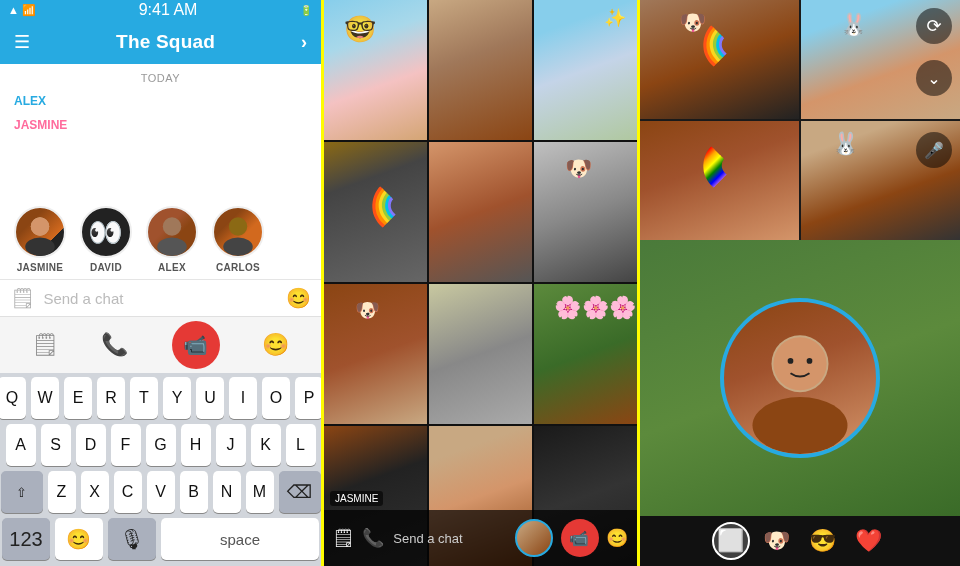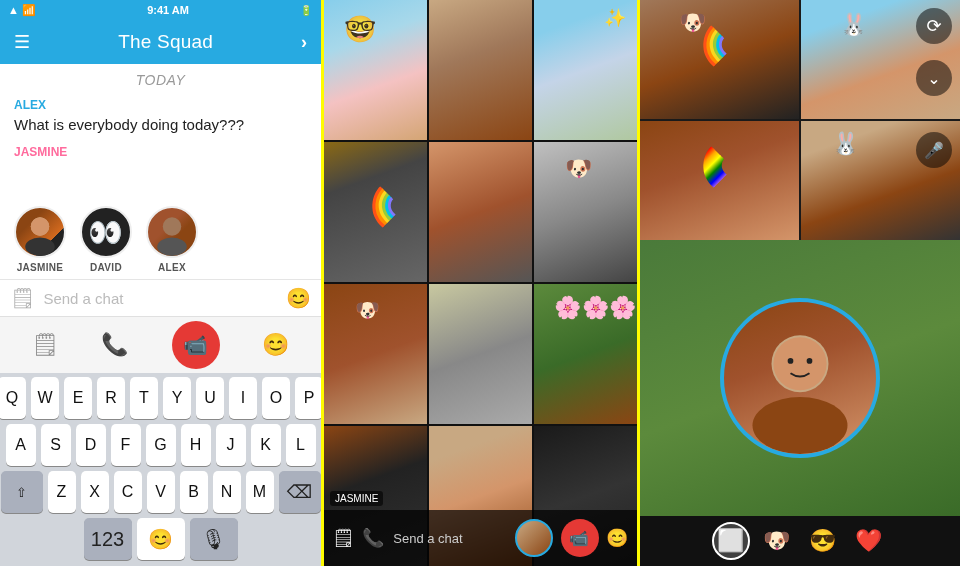--- a/index.html
+++ b/index.html
@@ -28,50 +28,49 @@
       background: #27AAE1;
       height: 20px;
       display: flex;
       align-items: center;
       justify-content: space-between;
       padding: 0 8px;
       color: white;
       font-size: 11px;
       font-weight: 600;
     }
-    .status-bar .time { font-size: 11px; font-weight: 700; }
+    .status-bar .time { font-size: 16px; font-weight: 400; }
     .status-icons { display: flex; gap: 3px; align-items: center; font-size: 10px; }
 
     
     .nav-bar {
       background: #27AAE1;
       height: 44px;
       display: flex;
       align-items: center;
       justify-content: space-between;
       padding: 0 14px;
     }
     .nav-bar .hamburger { color: white; font-size: 18px; }
-    .nav-bar .title { color: white; font-size: 19px; font-weight: 400; letter-spacing: 0.2px; }
+    .nav-bar .title { color: white; font-size: 19px; font-weight: 700; letter-spacing: 0.2px; }
     .nav-bar .chevron { color: white; font-size: 18px; font-weight: 700; }
 
     
     .chat-area {
       flex: 1;
       padding: 8px 14px;
       background: #fff;
       overflow: hidden;
     }
     .chat-date {
       text-align: center;
-      font-size: 14px;
+      font-size: 11px;
       color: #999;
       margin-bottom: 10px;
       letter-spacing: 0.5px;
-      font-style: italic;
     }
     .chat-message { margin-bottom: 10px; }
     .chat-name-alex { color: #27AAE1; font-size: 12px; font-weight: 700; text-transform: uppercase; margin-bottom: 2px; }
     .chat-name-jasmine { color: #FF6B9D; font-size: 12px; font-weight: 700; text-transform: uppercase; margin-bottom: 2px; }
     .chat-text { font-size: 15px; color: #222; line-height: 1.4; }
     .chat-jasmine-line { border-left: 3px solid #FF6B9D; padding-left: 8px; }
 
     
     .avatars-row {
       display: flex;
@@ -409,21 +408,20 @@
     <span class="hamburger">☰</span>
     <span class="title">The Squad</span>
     <span class="chevron">›</span>
   </div>
 
   <div class="chat-area">
     <div class="chat-date">TODAY</div>
 
     <div class="chat-message">
       <div class="chat-name-alex">ALEX</div>
-      <div class="chat-text">What is everybody doing today???</div>
     </div>
 
     <div class="chat-message">
       <div class="chat-name-jasmine">JASMINE</div>
     </div>
   </div>
 
   <div class="avatars-row">
     <div class="avatar-item">
       <div class="avatar-circle jasmine">
@@ -442,20 +440,29 @@
       <span class="avatar-label">DAVID</span>
     </div>
     <div class="avatar-item">
       <div class="avatar-circle alex">
         <svg width="52" height="52" viewBox="0 0 52 52">
           <circle cx="26" cy="20" r="10" fill="#a0785a"></circle>
           <ellipse cx="26" cy="42" rx="16" ry="10" fill="#555"></ellipse>
         </svg>
       </div>
       <span class="avatar-label">ALEX</span>
+    </div>
+    <div class="avatar-item">
+      <div class="avatar-circle carlos">
+        <svg width="52" height="52" viewBox="0 0 52 52">
+          <circle cx="26" cy="20" r="10" fill="#8B6914"></circle>
+          <ellipse cx="26" cy="42" rx="16" ry="10" fill="#444"></ellipse>
+        </svg>
+      </div>
+      <span class="avatar-label">CARLOS</span>
     </div>
   </div>
 
   <div class="chat-input-bar">
     <span class="chat-icon">🗒</span>
     <span class="chat-input-placeholder">Send a chat</span>
     <span class="chat-icon">😊</span>
   </div>
 
   <div class="action-bar">
@@ -499,20 +506,21 @@
       <div class="kb-key">V</div>
       <div class="kb-key">B</div>
       <div class="kb-key">N</div>
       <div class="kb-key">M</div>
       <div class="kb-key special delete">⌫</div>
     </div>
     <div class="kb-bottom-row">
       <div class="kb-key special num">123</div>
       <div class="kb-key emoji">😊</div>
       <div class="kb-key mic special">🎙</div>
+      <div class="kb-key space">space</div>
     </div>
   </div>
 </div>
 
 <div class="middle-panel">
   <div class="photo-cell p1">
     <span class="filter-glasses">🤓</span>
   </div>
   <div class="photo-cell p2">
   </div>

